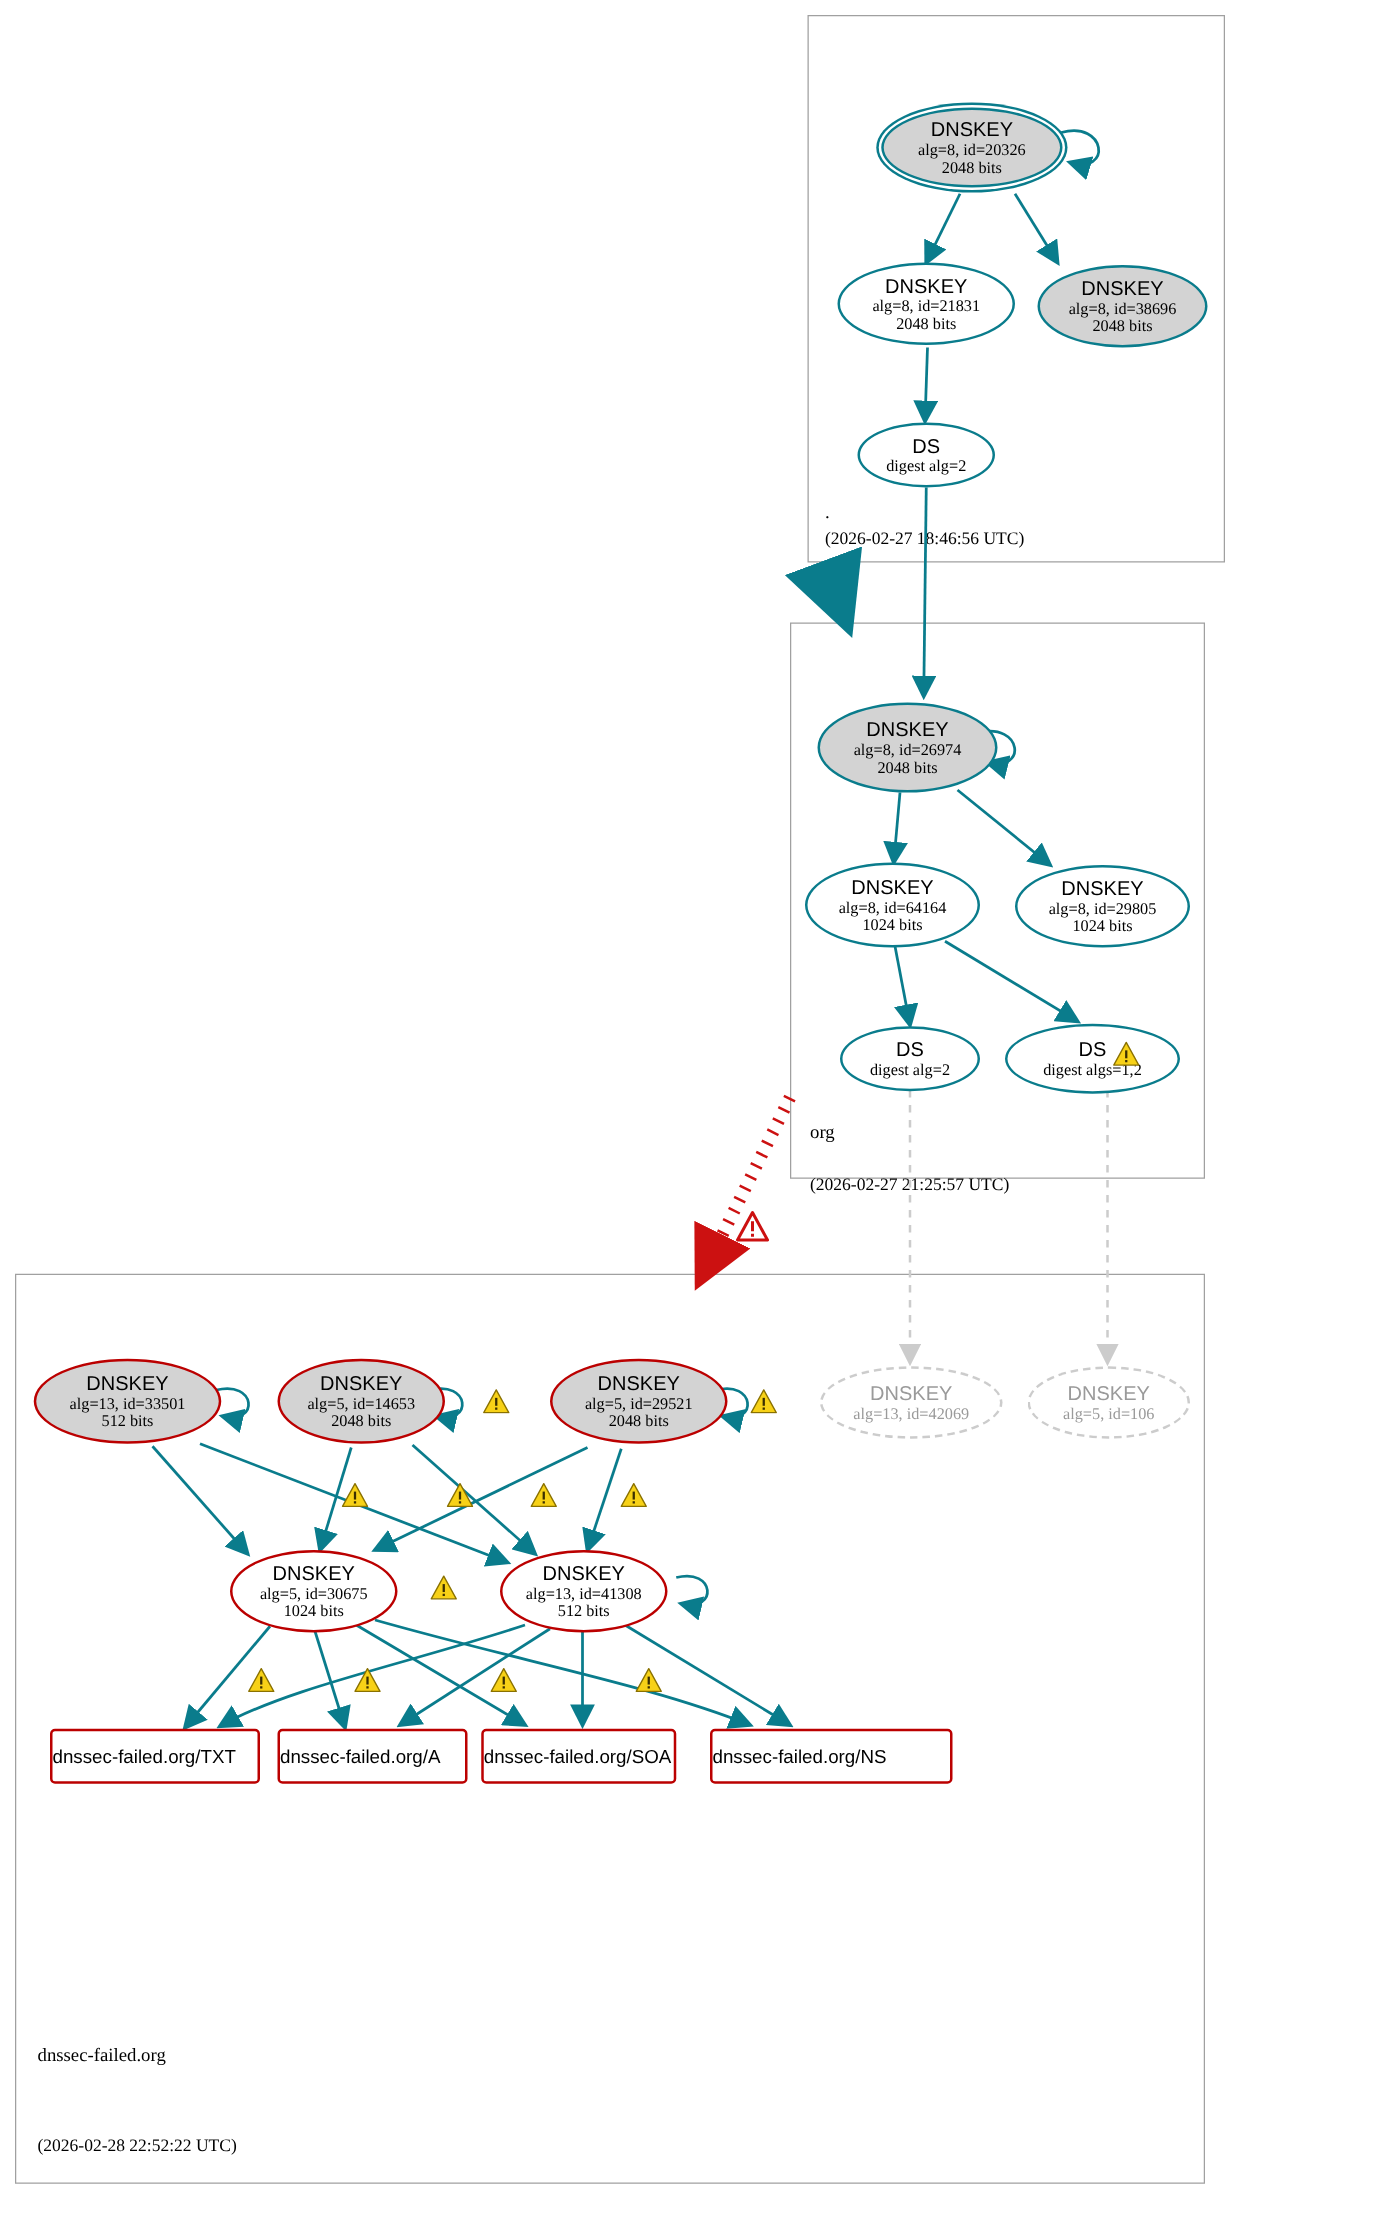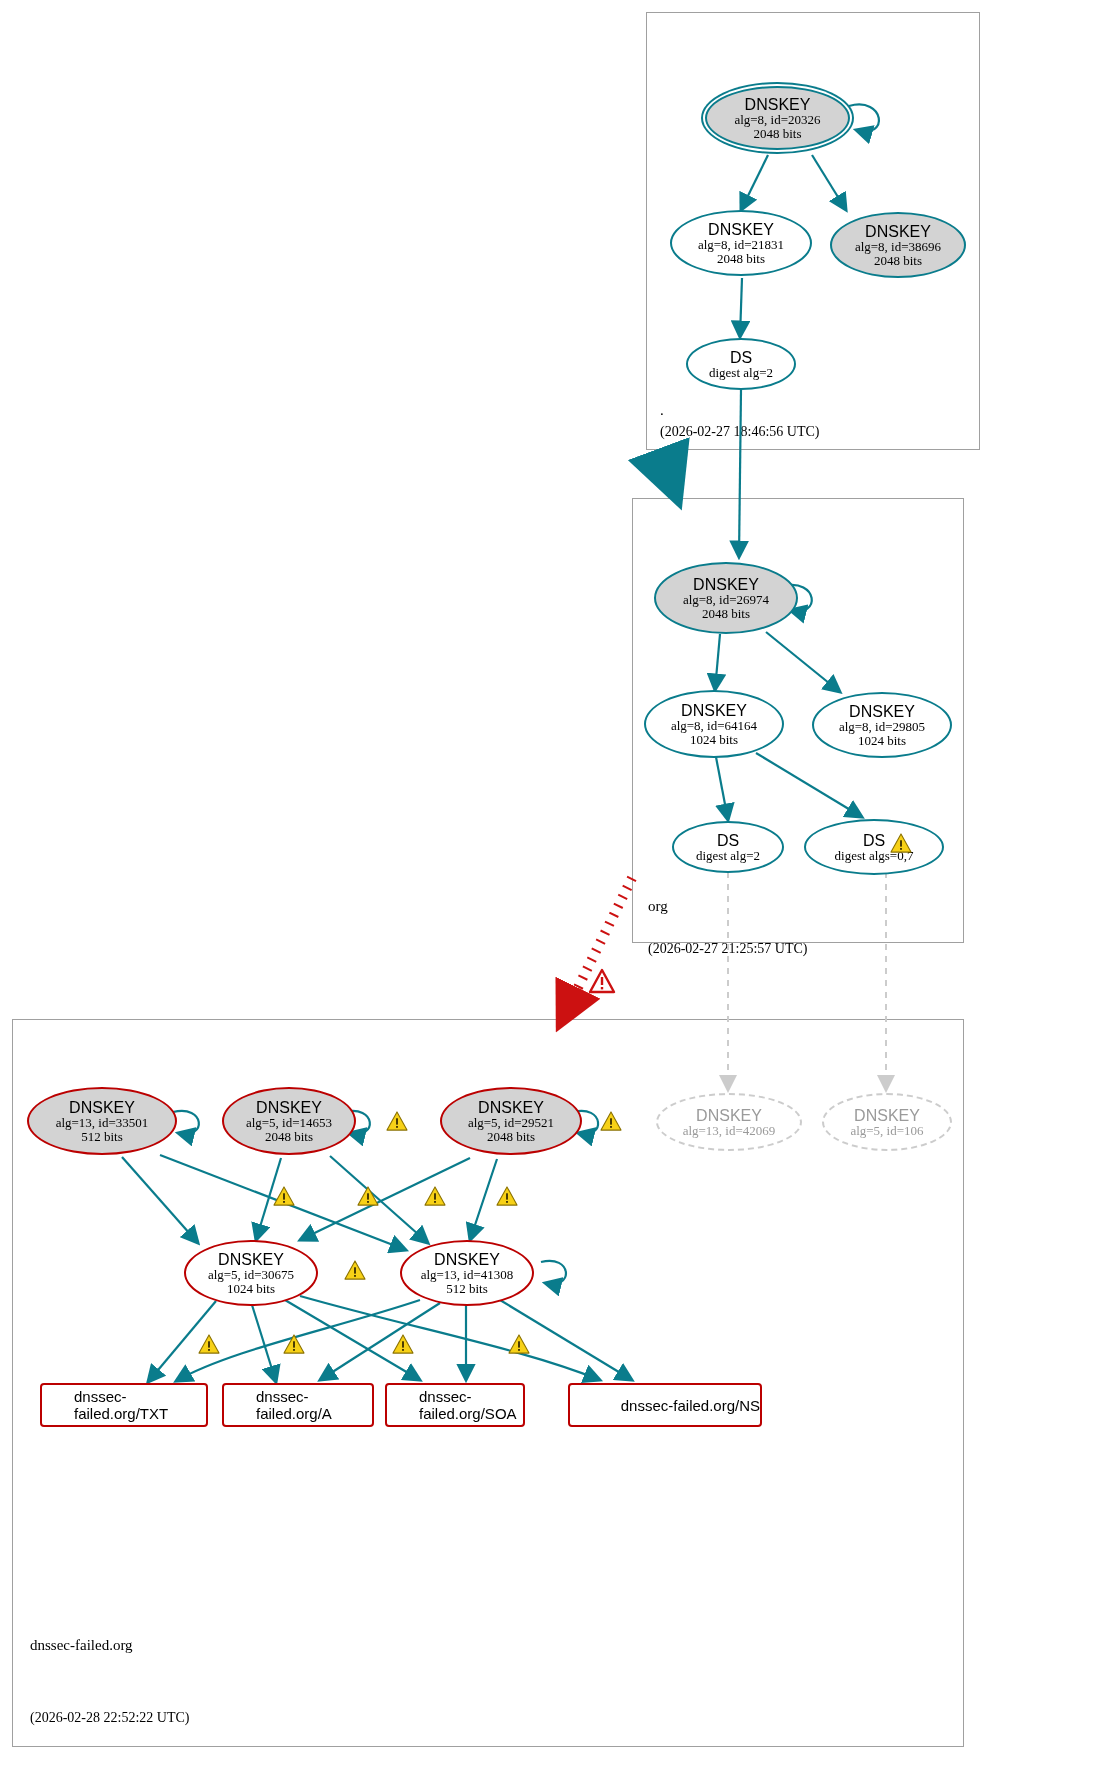--- a/index.html
+++ b/index.html
@@ -15,22 +15,22 @@
   .ell .t1{font-family:"Liberation Sans", sans-serif;font-size:16px;line-height:17px;}
   .ell .t2{font-family:"Liberation Serif", serif;font-size:13px;line-height:14px;white-space:nowrap;}
   .ell .t3{font-family:"Liberation Serif", serif;font-size:13px;line-height:14px;white-space:nowrap;}
   .teal{border:2px solid #0a7c8c;background:#ffffff;}
   .teal-grey{border:2px solid #0a7c8c;background:#d3d3d3;}
   .dbl{box-shadow:0 0 0 2px #ffffff, 0 0 0 4px #0a7c8c;}
   .red{border:2px solid #bb0000;background:#d3d3d3;}
   .redw{border:2px solid #bb0000;background:#ffffff;}
   .ghost{border:2px dashed #cccccc;background:#ffffff;color:#9a9a9a;}
   .ghost .t1,.ghost .t2{color:#9a9a9a;}
-  .rrset{position:absolute;display:flex;align-items:center;justify-content:flex-end;border:2px solid #bb0000;border-radius:4px;background:#fff;
-         font-family:"Liberation Sans", sans-serif;font-size:15px;box-sizing:border-box;padding-left:32px;}
+  .rrset{position:absolute;display:flex;align-items:center;justify-content:flex-start;border:2px solid #bb0000;border-radius:4px;background:#fff;
+         font-family:"Liberation Sans", sans-serif;font-size:15px;box-sizing:border-box;}
   .warn{position:absolute;width:22px;height:20px;}
   .errbadge{position:absolute;width:28px;height:26px;}
   .sr{position:absolute;width:1px;height:1px;overflow:hidden;clip:rect(0 0 0 0);}
 </style>
 </head>
 <body>
 
 <div id="stage">
 
   <div class="zonebox" style="left:646px;top:12px;width:332px;height:436px;"></div>
@@ -176,21 +176,21 @@
     <div class="t3">1024 bits</div>
   </div>
 
   <div class="node ell teal" style="left:672px;top:821px;width:112px;height:52px;">
     <div class="t1">DS</div>
     <div class="t2">digest alg=2</div>
   </div>
 
   <div class="node ell teal" style="left:804px;top:819px;width:140px;height:56px;">
     <div class="t1">DS</div>
-    <div class="t2">digest algs=0,7</div>
+    <div class="t2">digest algs=1,2</div>
   </div>
 
   <svg class="warn" style="left:890px;top:833px;" viewBox="0 0 24 22">
     <path d="M12 1 L23 21 L1 21 Z" fill="#f7d117" stroke="#8a7100" stroke-width="1.2" stroke-linejoin="round"></path>
     <rect x="11" y="8" width="2" height="7" fill="#3b2f00"></rect>
     <rect x="11" y="16.5" width="2" height="2" fill="#3b2f00"></rect>
   </svg>
 
   <svg class="errbadge" style="left:588px;top:968px;" viewBox="0 0 28 26">
     <path d="M14 2 L26 24 L2 24 Z" fill="#ffffff" stroke="#cc1111" stroke-width="2.4" stroke-linejoin="round"></path>
@@ -293,21 +293,21 @@
     <rect x="11" y="8" width="2" height="7" fill="#3b2f00"></rect>
       <rect x="11" y="16.5" width="2" height="2" fill="#3b2f00"></rect>
   </svg>
 
   <div class="rrset" style="left:40px;top:1383px;width:168px;height:44px;">
     <span>dnssec-failed.org/TXT</span>
   </div>
   <div class="rrset" style="left:222px;top:1383px;width:152px;height:44px;">
     <span>dnssec-failed.org/A</span>
   </div>
-  <div class="rrset" style="left:385px;top:1383px;width:140px;height:44px;">
+  <div class="rrset" style="left:385px;top:1383px;width:156px;height:44px;">
     <span>dnssec-failed.org/SOA</span>
   </div>
   <div class="rrset" style="left:568px;top:1383px;width:194px;height:44px;">
     <span>dnssec-failed.org/NS</span>
   </div>
 
   <div class="sr">DNSSEC authentication chain for dnssec-failed.org</div>
 </div>
 
 </body></html>

